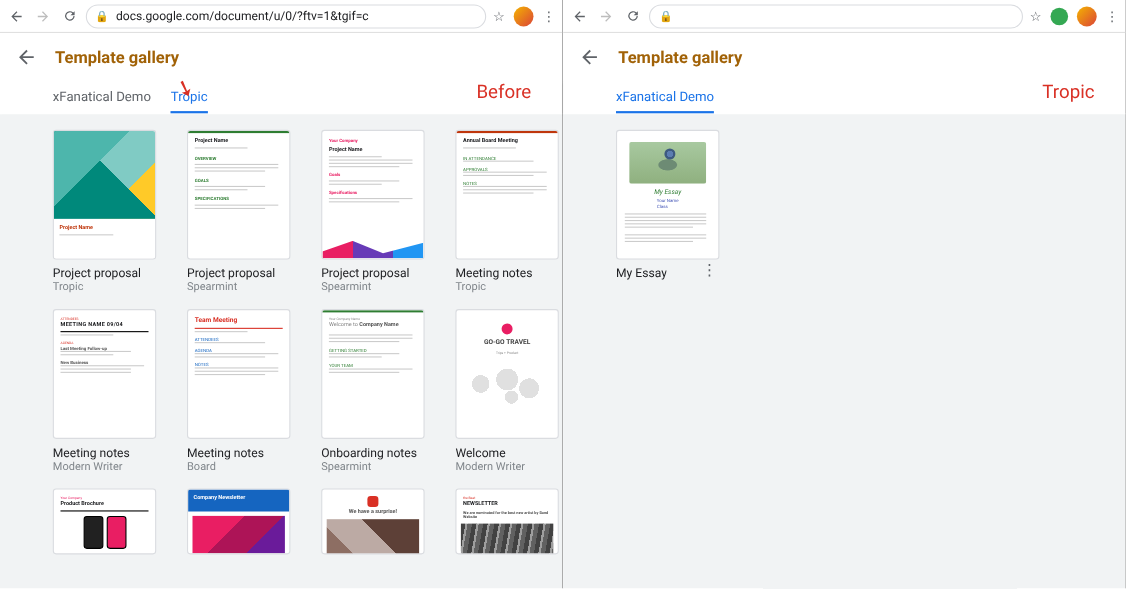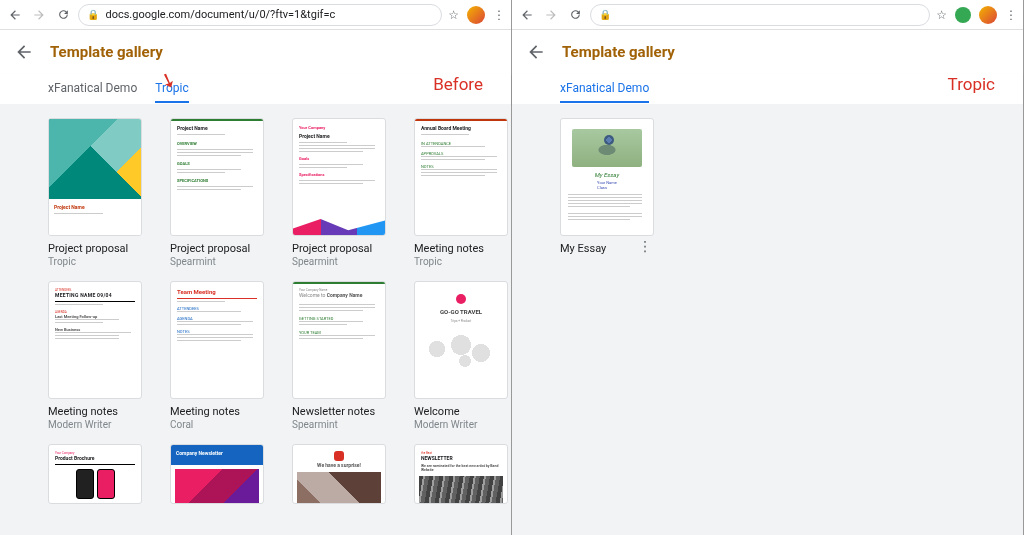--- a/index.html
+++ b/index.html
@@ -467,21 +467,21 @@
             </div>
           <div style="height:4px;"></div>
           <div style="font-size:4px;color:#1565c0;">NOTES</div>
           <div class="mini-lines">
               <div class="mini-line l"></div>
               <div class="mini-line l"></div>
               <div class="mini-line m"></div>
             </div>
         </div>
         <div class="card-label">Meeting notes</div>
-        <div class="card-sub">Coral</div>
+        <div class="card-sub">Board</div>
       </div>
 
       <div class="card">
         <div class="thumb">
           <div class="topstrip" style="background:#2e7d32;"></div>
           <div style="font-size:3px;color:#888;">Your Company Name</div>
           <div style="font-size:5px;"><span style="color:#888;">Welcome to </span><b>Company Name</b></div>
           <div style="height:6px;"></div>
           <div class="mini-lines">
               <div class="mini-line l"></div>
@@ -494,21 +494,21 @@
               <div class="mini-line m"></div>
               <div class="mini-line s"></div>
             </div>
           <div style="height:5px;"></div>
           <div style="font-size:4px;color:#2e7d32;">YOUR TEAM</div>
           <div class="mini-lines">
               <div class="mini-line l"></div>
               <div class="mini-line m"></div>
             </div>
         </div>
-        <div class="card-label">Newsletter notes</div>
+        <div class="card-label">Onboarding notes</div>
         <div class="card-sub">Spearmint</div>
       </div>
 
       <div class="card">
         <div class="thumb brochure">
           <div class="dot"></div>
           <div class="gogo">GO-GO TRAVEL</div>
           <div style="font-size:3px;color:#888;">Trips + Product</div>
           <div class="worldmap"></div>
         </div>

